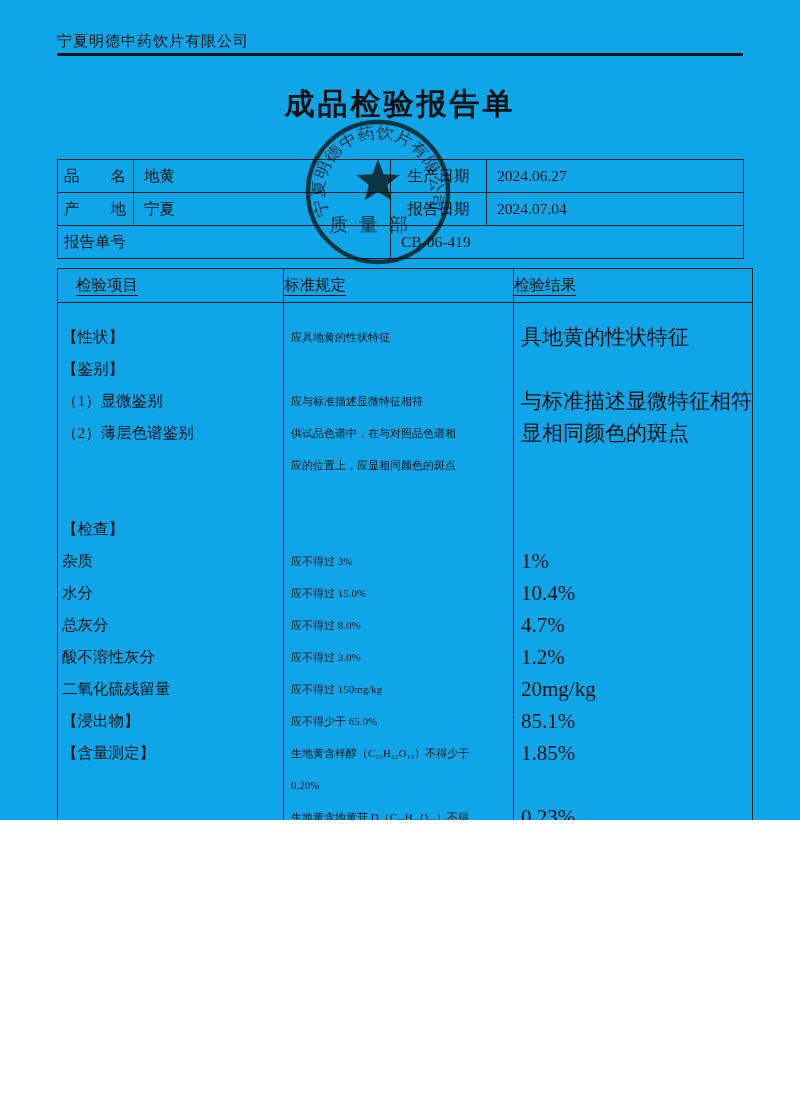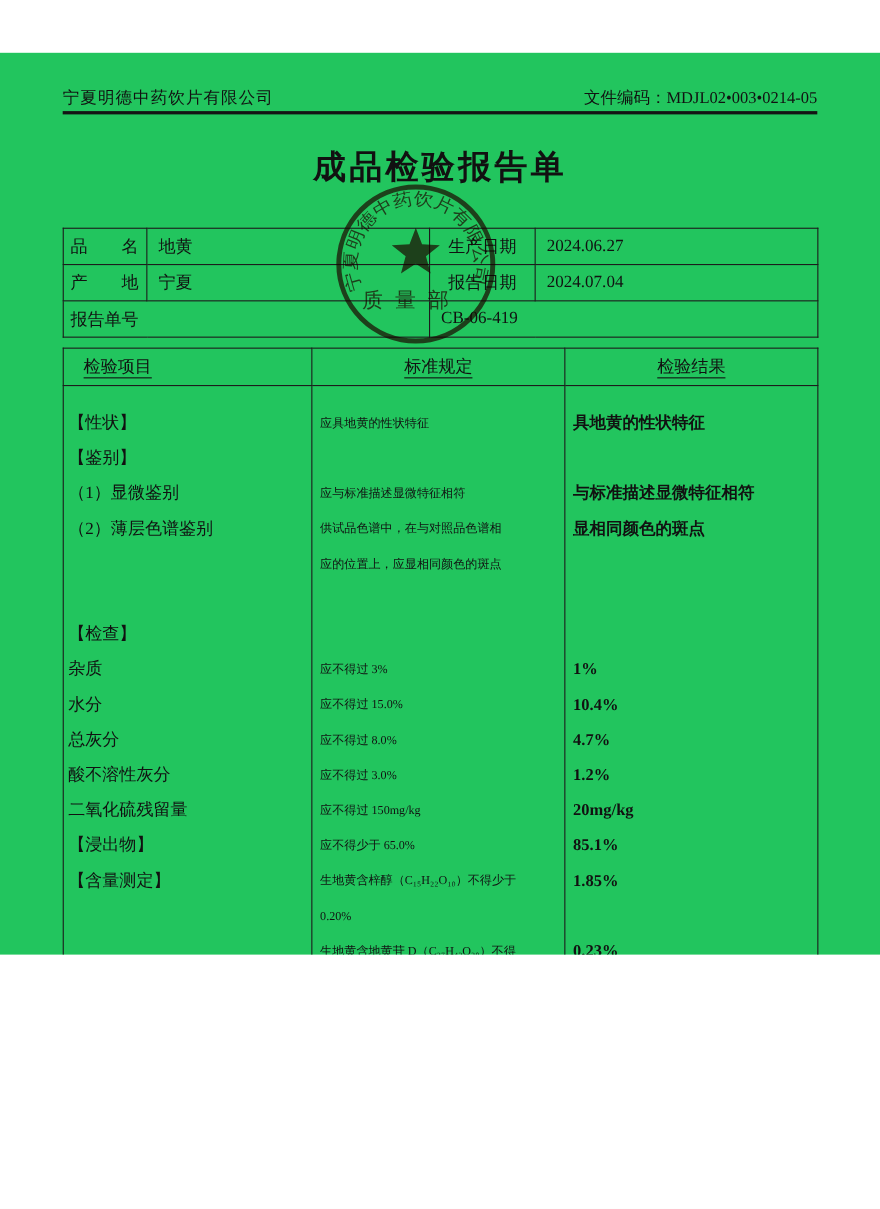--- a/index.html
+++ b/index.html
@@ -1,43 +1,43 @@
 <!DOCTYPE html>
 <html><head>
 <meta charset="utf-8">
 <style>
   html,body{margin:0;padding:0;background:#ffffff;}
-  .page{position:relative;width:800px;height:820px;background:#22c55e;overflow:hidden;
-        font-family:"Liberation Serif","DejaVu Serif",serif;color:#111;margin-top:48px;}
+  .page{position:relative;width:800px;height:820px;background:#0ea5e9;overflow:hidden;
+        font-family:"Liberation Serif","DejaVu Serif",serif;color:#111;}
   .abs{position:absolute;}
 
   
   .company{left:57px;top:32px;font-size:15px;letter-spacing:1px;}
   .doccode{right:57px;top:32px;font-size:15px;}
   .hrule{left:57px;top:53px;width:686px;height:3px;background:#141414;}
   .title{left:0;top:84px;width:100%;text-align:center;font-size:30px;font-weight:bold;letter-spacing:3px;}
 
   
   table{border-collapse:collapse;table-layout:fixed;}
   td{border:1.5px solid #1c1c1c;font-size:15.5px;padding:0;overflow:hidden;white-space:nowrap;}
   .info-table{left:57px;top:159px;}
   .info-table td{height:32px;}
   .lab{padding-left:6px;}
   .lab2{text-align:center;}
   .val{padding-left:10px;}
 
   .main-table{left:57px;top:268px;}
-  .main-table .hd{height:33px;text-align:center;font-size:15.5px;}
+  .main-table .hd{height:33px;text-align:left;font-size:15.5px;}
   .main-table .hd .u{text-decoration:underline;text-underline-offset:5px;}
   .main-table .hd.first{text-align:left;padding-left:18px;}
   .body-cell{height:693px;vertical-align:top;padding-top:18px;}
   .ln{height:32px;line-height:32px;white-space:nowrap;}
   .col-items .ln{padding-left:4px;}
   .col-specs .ln{padding-left:7px;font-size:11px;}
-  .col-results .ln{padding-left:7px;font-size:15px;font-weight:bold;}
+  .col-results .ln{padding-left:7px;font-size:21px;}
   .concl{height:30px;padding-left:6px;font-size:15.5px;}
   .concl b{font-weight:bold;}
 
   
   .sigrow{font-size:15px;}
   .siglab{position:absolute;top:0;}
   .handwriting{font-size:36px;color:#1c1c1c;transform:rotate(-4deg) skewX(-4deg);display:inline-block;}
   .sigsvg{position:absolute;}
   .sigsvg path{fill:none;stroke:#232323;stroke-width:2.4;stroke-linecap:round;stroke-linejoin:round;}
 
@@ -46,21 +46,20 @@
   .stamp .ink{stroke:#cc3328;fill:none;}
   .stamp text{fill:#cc3328;font-family:"Liberation Serif","DejaVu Serif",serif;}
   .stamp .star{fill:#cc3328;stroke:none;}
 </style>
 </head>
 <body>
 
 <div class="page">
 
   <div class="abs company">宁夏明德中药饮片有限公司</div>
-  <div class="abs doccode">文件编码：MDJL02•003•0214-05</div>
   <div class="abs hrule"></div>
   <div class="abs title">成品检验报告单</div>
 
   <table class="abs info-table">
     <colgroup>
         <col style="width:76px">
         <col style="width:257px">
         <col style="width:96px">
         <col style="width:257px">
       </colgroup>

